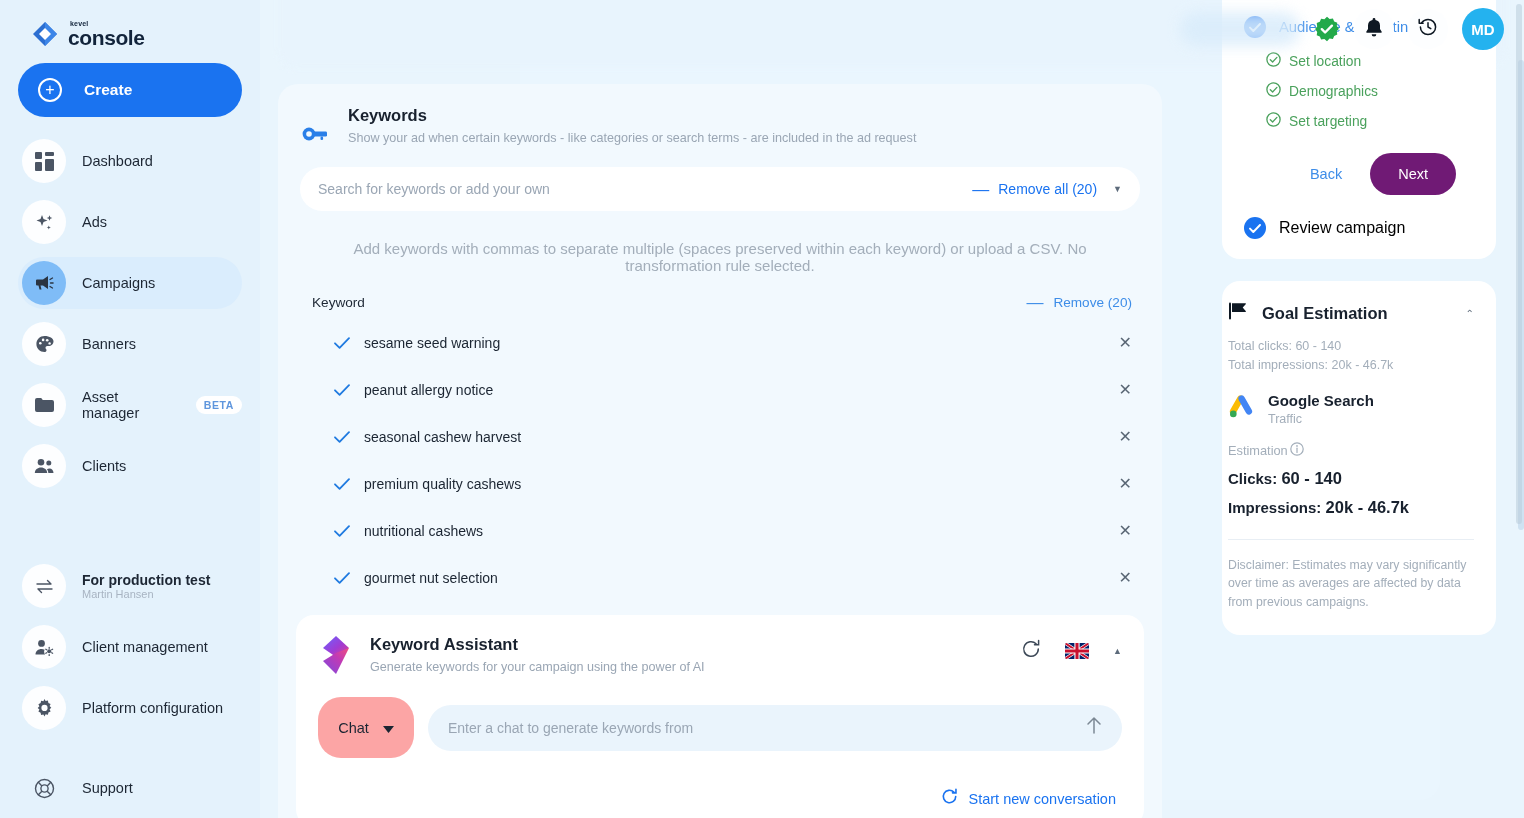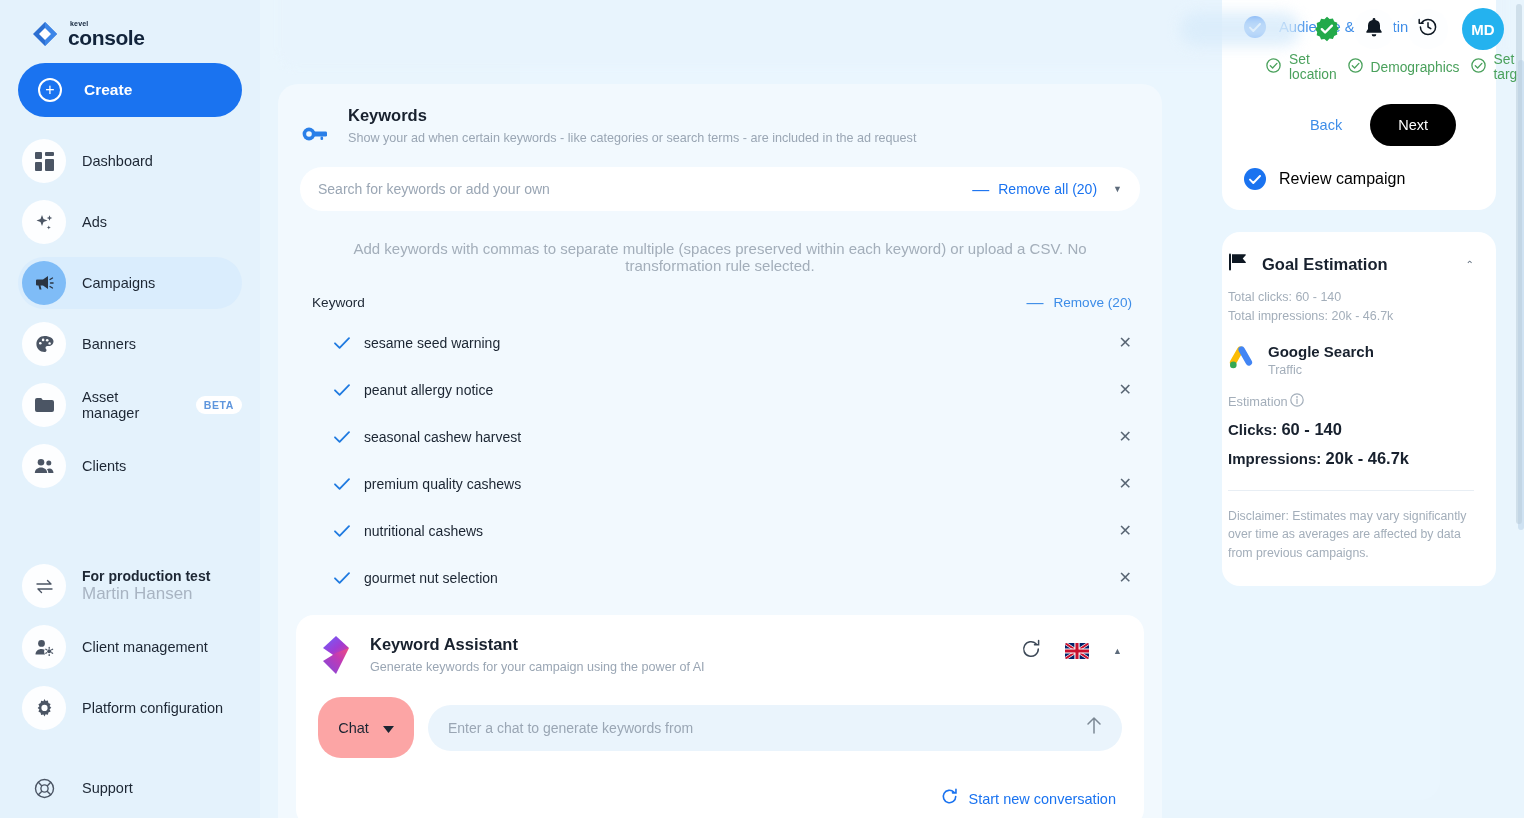--- a/index.html
+++ b/index.html
@@ -43,21 +43,21 @@
   }
   .nav-item.active { background: #daedfd; }
   .nav-ico {
     width: 44px; height: 44px; border-radius: 50%; background: #fdfeff;
     display: flex; align-items: center; justify-content: center; flex: 0 0 44px;
     color: #4b5564;
   }
   .nav-item.active .nav-ico { background: #7fbcf7; color: #2a3442; }
   .nav-item.plain .nav-ico { background: transparent; }
   .nav-label { font-size: 14.5px; color: #1d2734; font-weight: 400; }
-  .nav-sub { font-size: 17px; color: #a8b4c2; margin-top: 0; }
+  .nav-sub { font-size: 11px; color: #a8b4c2; margin-top: 0; }
   .nav-textcol { display: flex; flex-direction: column; justify-content: center; }
   .nav-textcol .nav-label { font-weight: 600; font-size: 14px; }
   .beta {
     margin-left: 9px; background: #fff; color: #5f96dd; font-size: 10.5px;
     font-weight: 600; letter-spacing: .6px; border-radius: 9px; padding: 3px 8px;
   }
   .nav-lower { position: absolute; left: 18px; right: 18px; top: 560px;
     display: flex; flex-direction: column; gap: 9px; }
   .nav-support { position: absolute; left: 18px; right: 18px; top: 762px; }
 
@@ -150,26 +150,26 @@
   .rail { position: absolute; right: 28px; top: 0; width: 274px; }
   .rail-card { background: #fff; border-radius: 18px; }
 
   .steps { padding: 16px 22px 20px 22px; margin-top: 0; border-radius: 0 0 18px 18px; }
   .step-main { display: flex; align-items: center; gap: 13px; }
   .step-badge {
     width: 22px; height: 22px; border-radius: 50%; background: #1a73f0;
     display: flex; align-items: center; justify-content: center; color: #fff; font-size: 12px;
   }
   .step-main .t { font-size: 14.8px; color: #3e8de8; }
-  .substeps { margin: 14px 0 0 22px; display: flex; flex-direction: row; gap: 11px; }
+  .substeps { margin: 14px 0 0 22px; display: flex; flex-direction: column; gap: 11px; }
   .substep { display: flex; align-items: center; gap: 8px; }
   .substep .t { font-size: 13.8px; color: #4aa15c; }
   .nav-btns { display: flex; align-items: center; justify-content: flex-end; gap: 18px; margin-top: 22px; padding-right: 18px;}
   .btn-back { color: #3e8de8; font-size: 14.5px; background: none; border: none; cursor: pointer; padding: 8px 10px; font-family: inherit;}
-  .btn-next { background: #000000; color: #fff; border: none; border-radius: 21px; height: 42px; padding: 0 28px; font-size: 14.5px; cursor: pointer; font-family: inherit;}
+  .btn-next { background: #701a75; color: #fff; border: none; border-radius: 21px; height: 42px; padding: 0 28px; font-size: 14.5px; cursor: pointer; font-family: inherit;}
   .step-last { display: flex; align-items: center; gap: 13px; margin-top: 22px; }
 
   .forecast { margin-top: 22px; padding: 20px 22px 26px 22px; }
   .fc-head { display: flex; align-items: center; gap: 14px; }
   .fc-title { font-size: 16.5px; font-weight: 600; color: #18212e; }
   .fc-row { display: flex; align-items: center; gap: 16px; margin-top: 22px; padding-left: 12px; }
   .fc-val { font-size: 14.5px; color: #1b2532; }
 
   .goal { margin-top: 22px; padding: 20px 22px 24px 6px; }
   .goal-head { display: flex; align-items: center; gap: 14px; }

